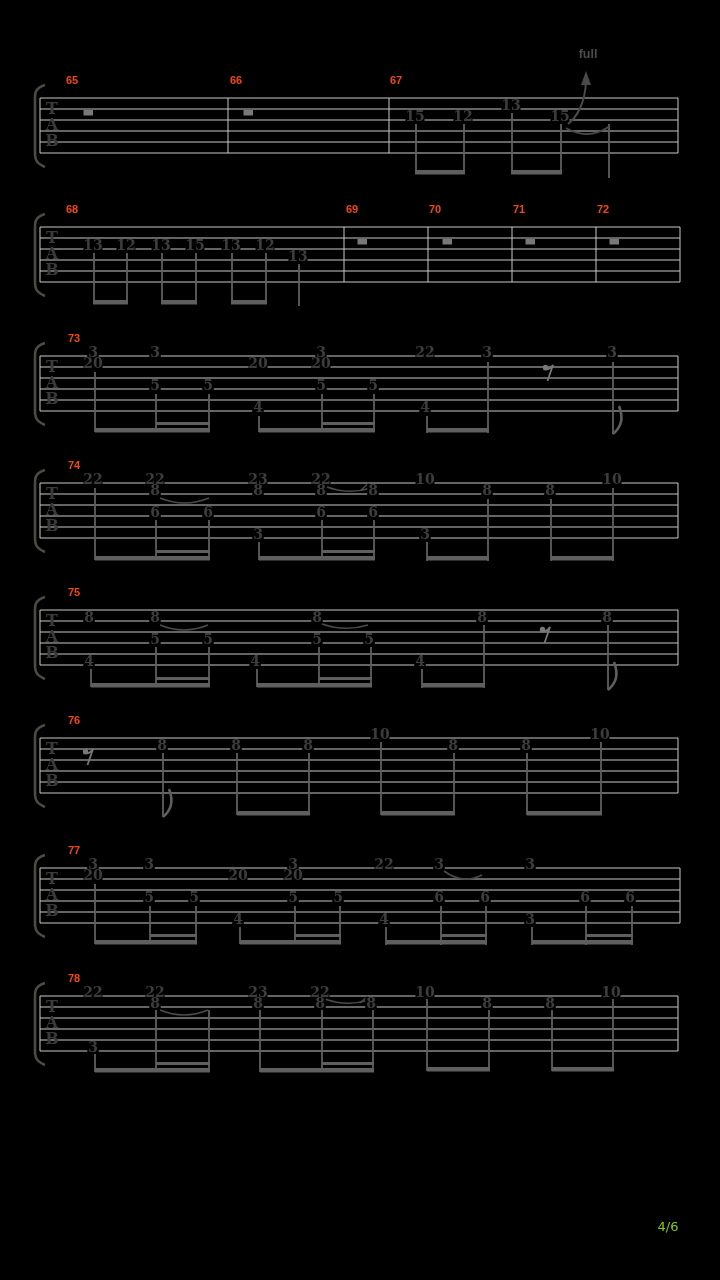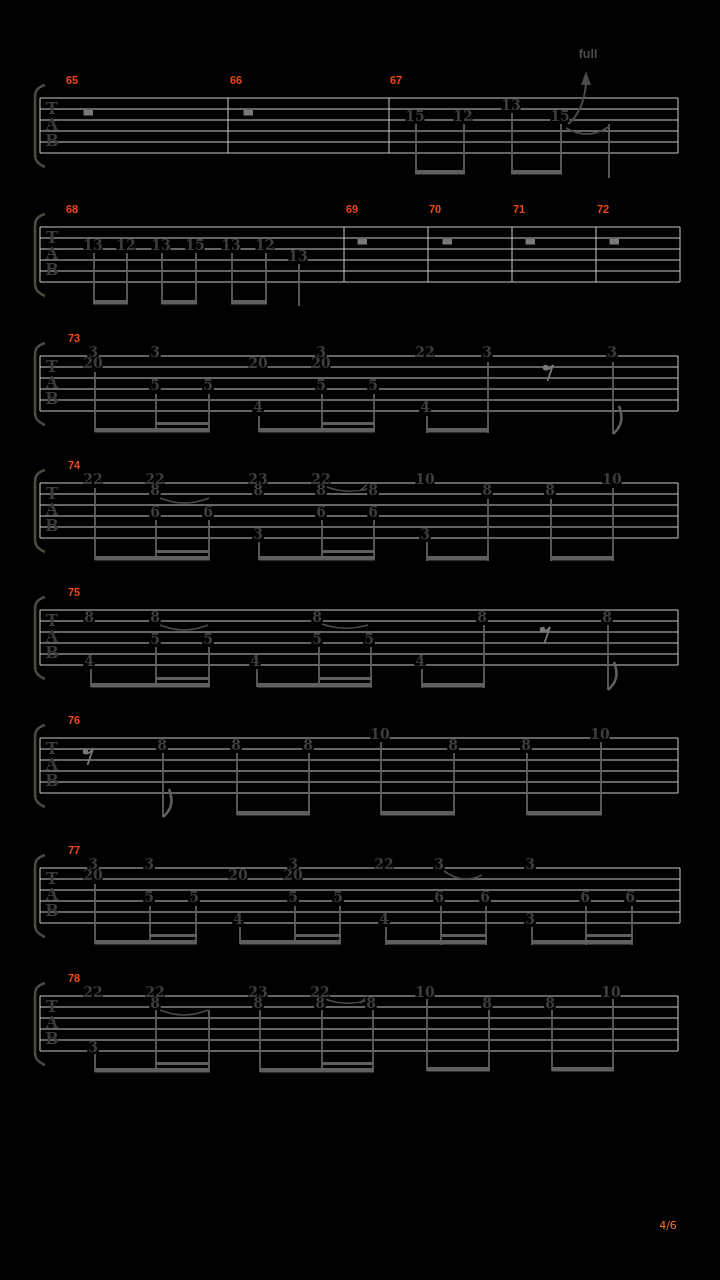--- a/index.html
+++ b/index.html
@@ -1,20 +1,20 @@
 <!DOCTYPE html>
 <html><head>
 <meta charset="utf-8">
 <style>
   html,body{margin:0;padding:0;background:#000;}
   .page{position:relative;width:720px;height:1280px;background:#000;overflow:hidden;
         font-family:"Liberation Sans",sans-serif;}
   #score{position:absolute;left:0;top:0;}
   .pagenum{position:absolute;left:648px;top:1219px;width:40px;text-align:center;
-           font-size:11px;color:#f97316;font-family:"DejaVu Sans",sans-serif;}
+           font-size:13px;color:#84cc16;font-family:"DejaVu Sans",sans-serif;}
 </style>
 </head>
 <body>
 
 <div class="page">
   <svg id="score" width="720" height="1280" viewBox="0 0 720 1280">
       <g>
         <path d="M 45,85 C 35,88 35,93 35,99
       L 35,152 C 35,158 35,163 45,167" stroke="#4d4a40" stroke-width="2.6" fill="none"></path>
         <line x1="40" y1="98" x2="678" y2="98" stroke="#c9c9c9" stroke-width="1"></line>

